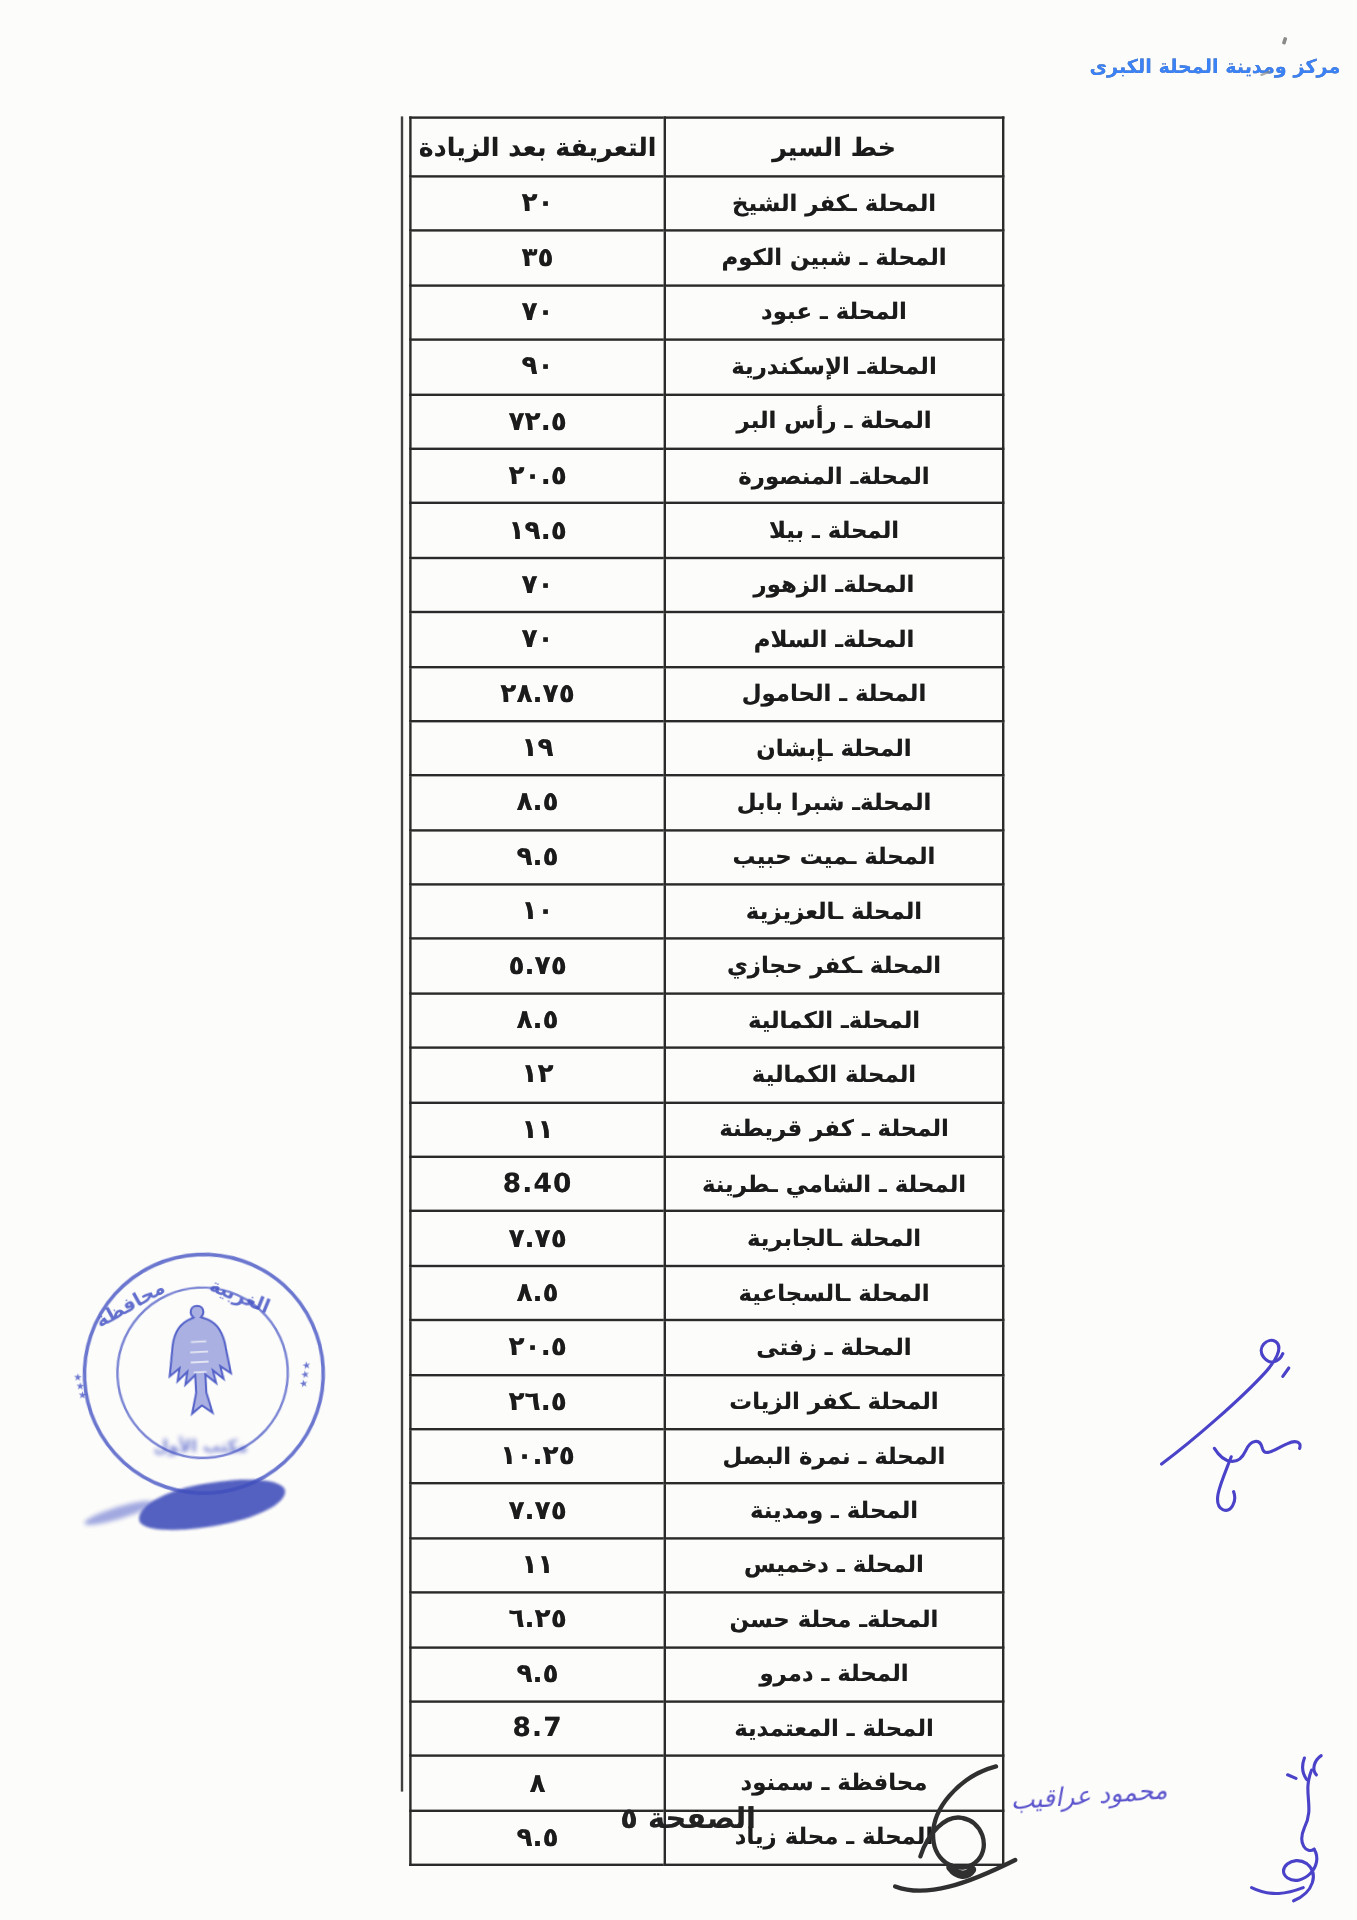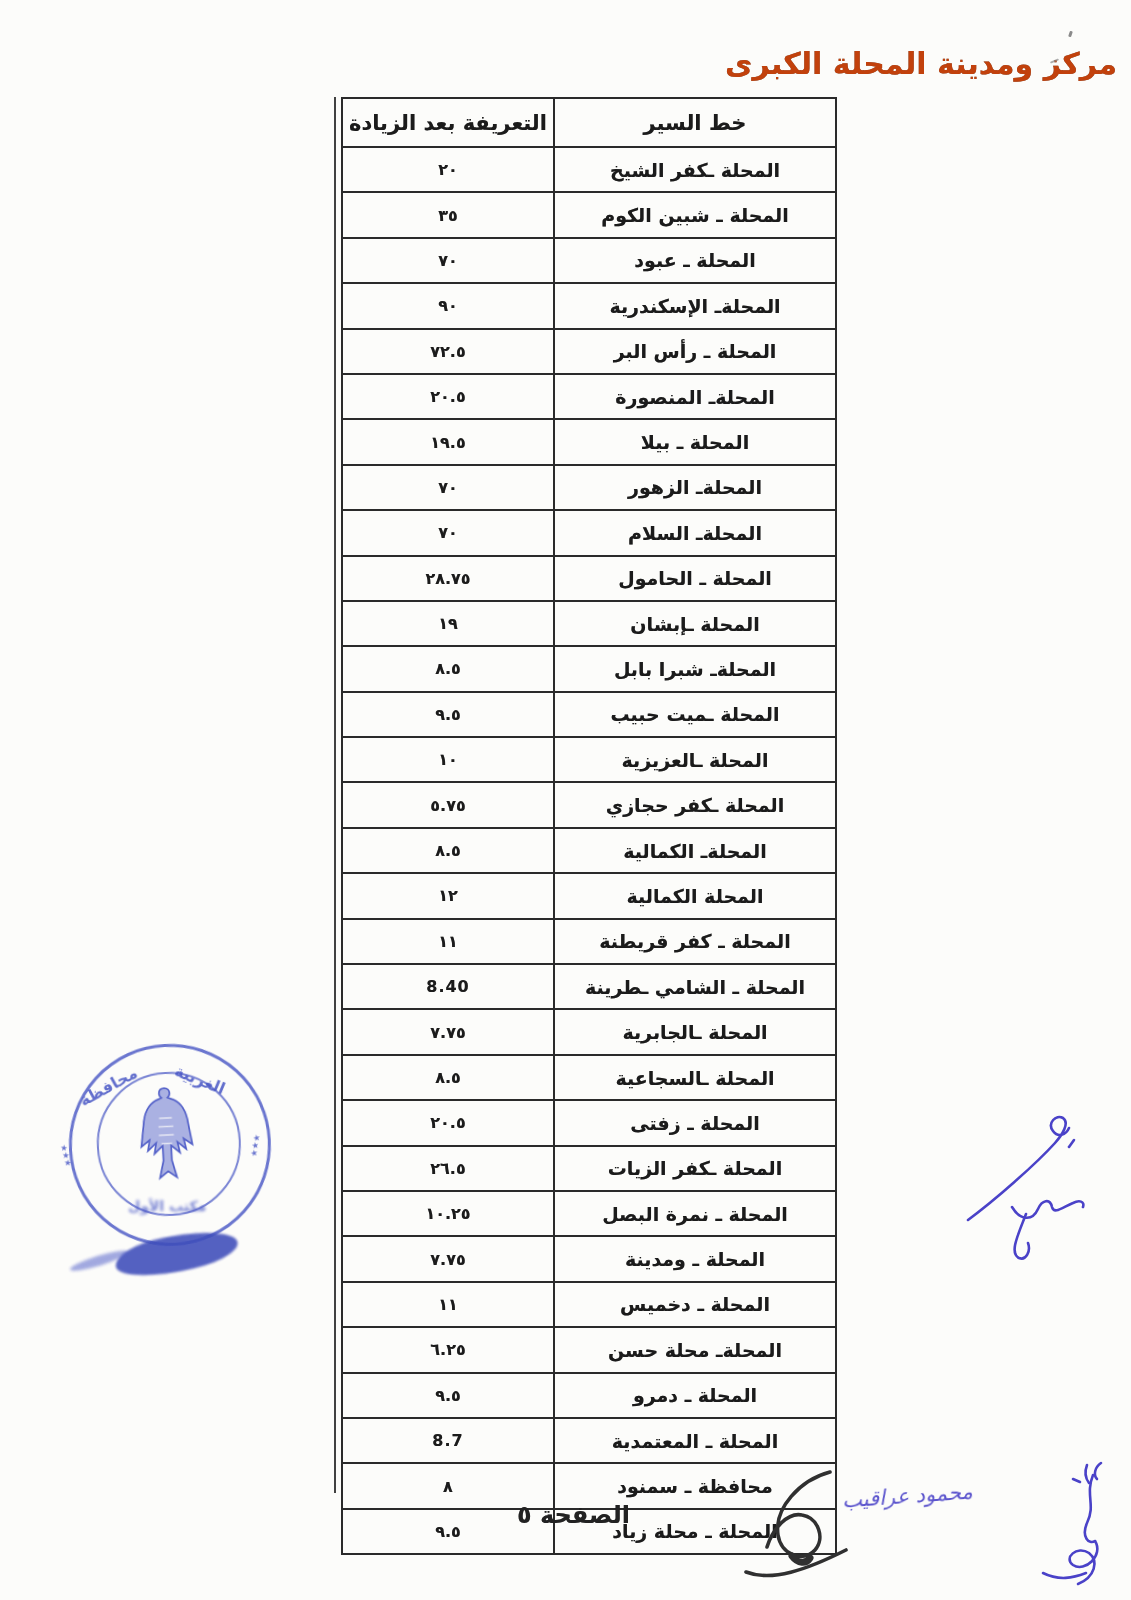--- a/index.html
+++ b/index.html
@@ -5,22 +5,22 @@
   html,body{margin:0;padding:0;}
   body{
     width:1131px;height:1600px;position:relative;overflow:hidden;
     background:#fcfcfa;
     font-family:"DejaVu Sans",sans-serif;
     color:#1c1c1c;
   }
   
   .doc-title{
     position:absolute;top:46px;right:14px;
-    font-size:30px;font-weight:bold;direction:rtl;
-    color:#c2410c;letter-spacing:.3px;
+    font-size:16px;font-weight:bold;direction:rtl;
+    color:#3b82f6;letter-spacing:.3px;
     text-shadow:0 0 .5px rgba(0,0,0,.55);
   }
   .speck{position:absolute;background:#8a8a8a;border-radius:1px;}
   .speck1{left:1069px;top:31px;width:3px;height:6px;transform:rotate(18deg);}
   .speck2{left:1050px;top:60px;width:9px;height:2px;transform:rotate(-22deg);opacity:.7;}
 
   
   .table-wrap{position:absolute;left:341px;top:97px;}
   .dbl-line{position:absolute;left:334px;top:97px;height:1396px;width:0;
     border-left:2px solid #2c2c2c;opacity:.9;}
@@ -32,21 +32,21 @@
   table.routes col.c2{width:212px;}
   table.routes th,table.routes td{
     border:2px solid #2a2a2a;
     text-align:center;vertical-align:middle;
     font-weight:bold;color:#1b1b1b;
     text-shadow:0 0 .4px rgba(0,0,0,.45);
     padding:0 4px;overflow:hidden;white-space:nowrap;
   }
   table.routes th{height:47px;font-size:21px;}
   table.routes td{height:43.4px;font-size:19px;}
-  table.routes td.c-tariff{font-size:16px;letter-spacing:1px;margin-left:12px;}
+  table.routes td.c-tariff{font-size:22px;letter-spacing:1px;margin-left:12px;}
 
   
   .page-footer{
     position:absolute;top:1501px;left:506px;width:124px;text-align:right;
     font-size:24px;font-weight:600;direction:rtl;color:#222;
     text-shadow:0 0 .4px rgba(0,0,0,.4);
   }
 
   
   .stamp{

